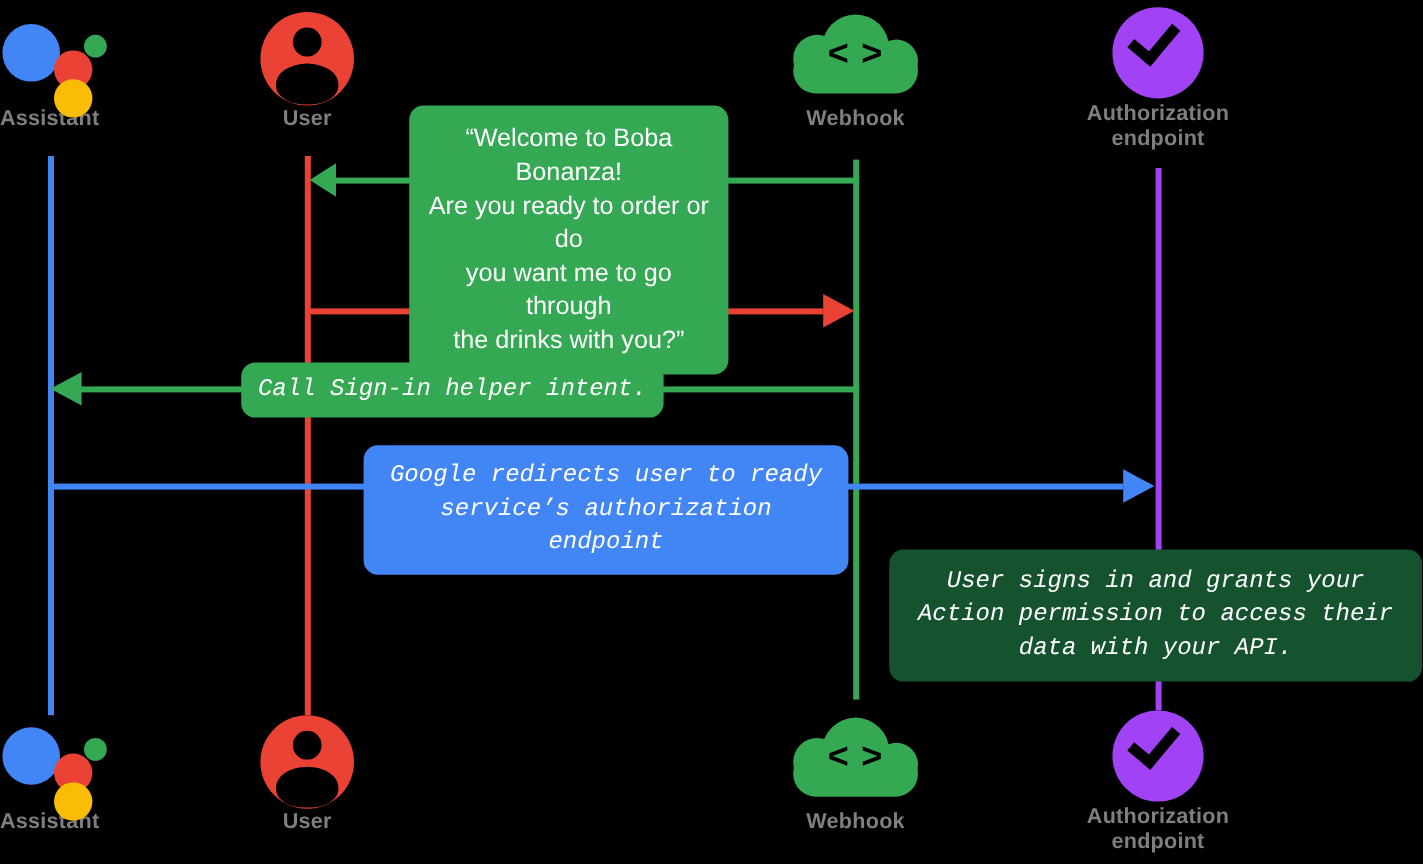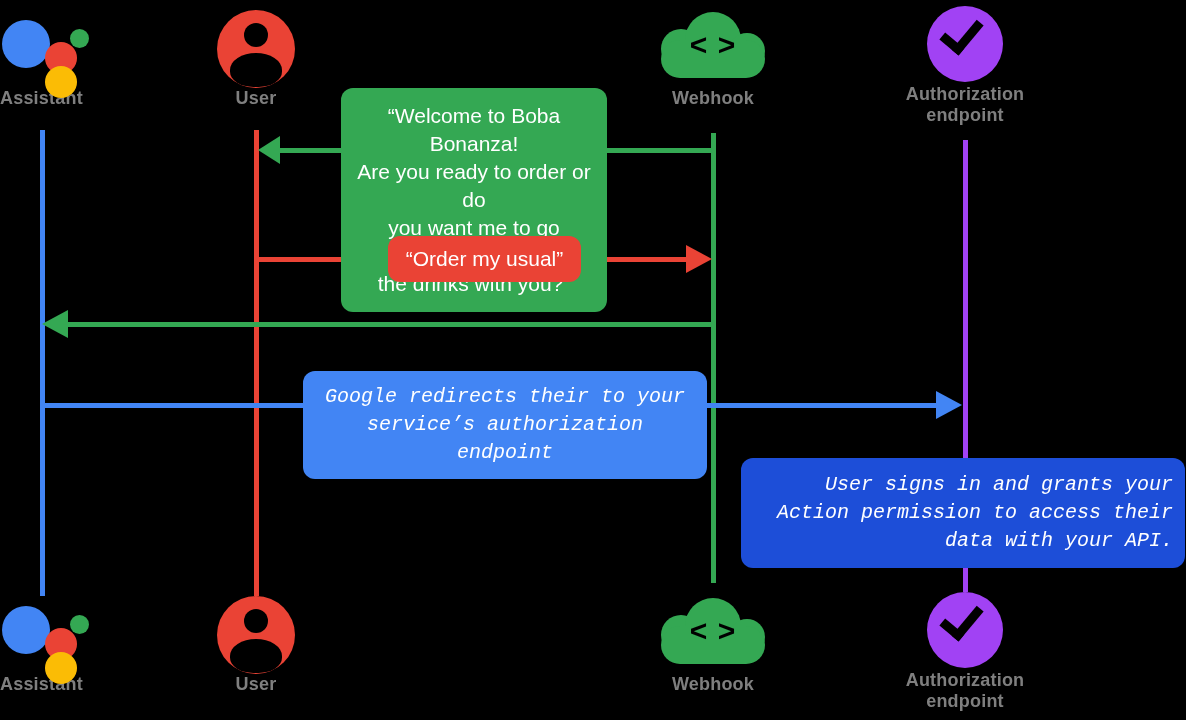--- a/index.html
+++ b/index.html
@@ -193,31 +193,31 @@
 
   <div class="arrow-line" style="left:268px; top:148px; width:448px; background:#34A853;"></div>
   <div class="arrow-head left" style="left:258px; top:136px; border-right:22px solid #34A853;"></div>
   <div class="bubble sans" style="left:341px; top:88px; width:266px; padding:14px 16px; background:#34A853;">“Welcome to Boba Bonanza!
 Are you ready to order or do
 you want me to go through
 the drinks with you?”</div>
 
   <div class="arrow-line" style="left:256px; top:257px; width:430px; background:#EA4335;"></div>
   <div class="arrow-head right" style="left:686px; top:245px; border-left:26px solid #EA4335;"></div>
-  <div class="bubble sans" style="left:388px; top:236px; width:193px; padding:9px 10px; background:#EA4335;">“Order my usual”</div>
 
   <div class="arrow-line" style="left:56px; top:322px; width:660px; background:#34A853;"></div>
   <div class="arrow-head left" style="left:42px; top:310px; border-right:26px solid #34A853;"></div>
+  <div class="bubble mono" style="left:201px; top:302px; width:352px; padding:9px 10px; background:#34A853;">Call Sign-in helper intent.</div>
 
   <div class="arrow-line" style="left:40px; top:403px; width:896px; background:#4285F4;"></div>
   <div class="arrow-head right" style="left:936px; top:391px; border-left:26px solid #4285F4;"></div>
-  <div class="bubble mono" style="left:303px; top:371px; width:404px; padding:12px 10px; background:#4285F4;">Google redirects their to your
+  <div class="bubble mono" style="left:303px; top:371px; width:404px; padding:12px 10px; background:#4285F4;">Google redirects user to ready
 service’s authorization endpoint</div>
 
-  <div class="bubble mono" style="left:741px; top:458px; width:444px; padding:13px 12px; background:#1d4ed8;text-align:right;">User signs in and grants your
+  <div class="bubble mono" style="left:741px; top:458px; width:444px; padding:13px 12px; background:#14532d;">User signs in and grants your
 Action permission to access their
 data with your API.</div>
 
   <div class="actor" style="left:-58px; top:596px;">
     <div class="actor-icon">
       <span class="assistant-mark" style="left:58px;">
         <i class="dot-blue"></i>
         <i class="dot-red"></i>
         <i class="dot-yellow"></i>
         <i class="dot-green"></i>

